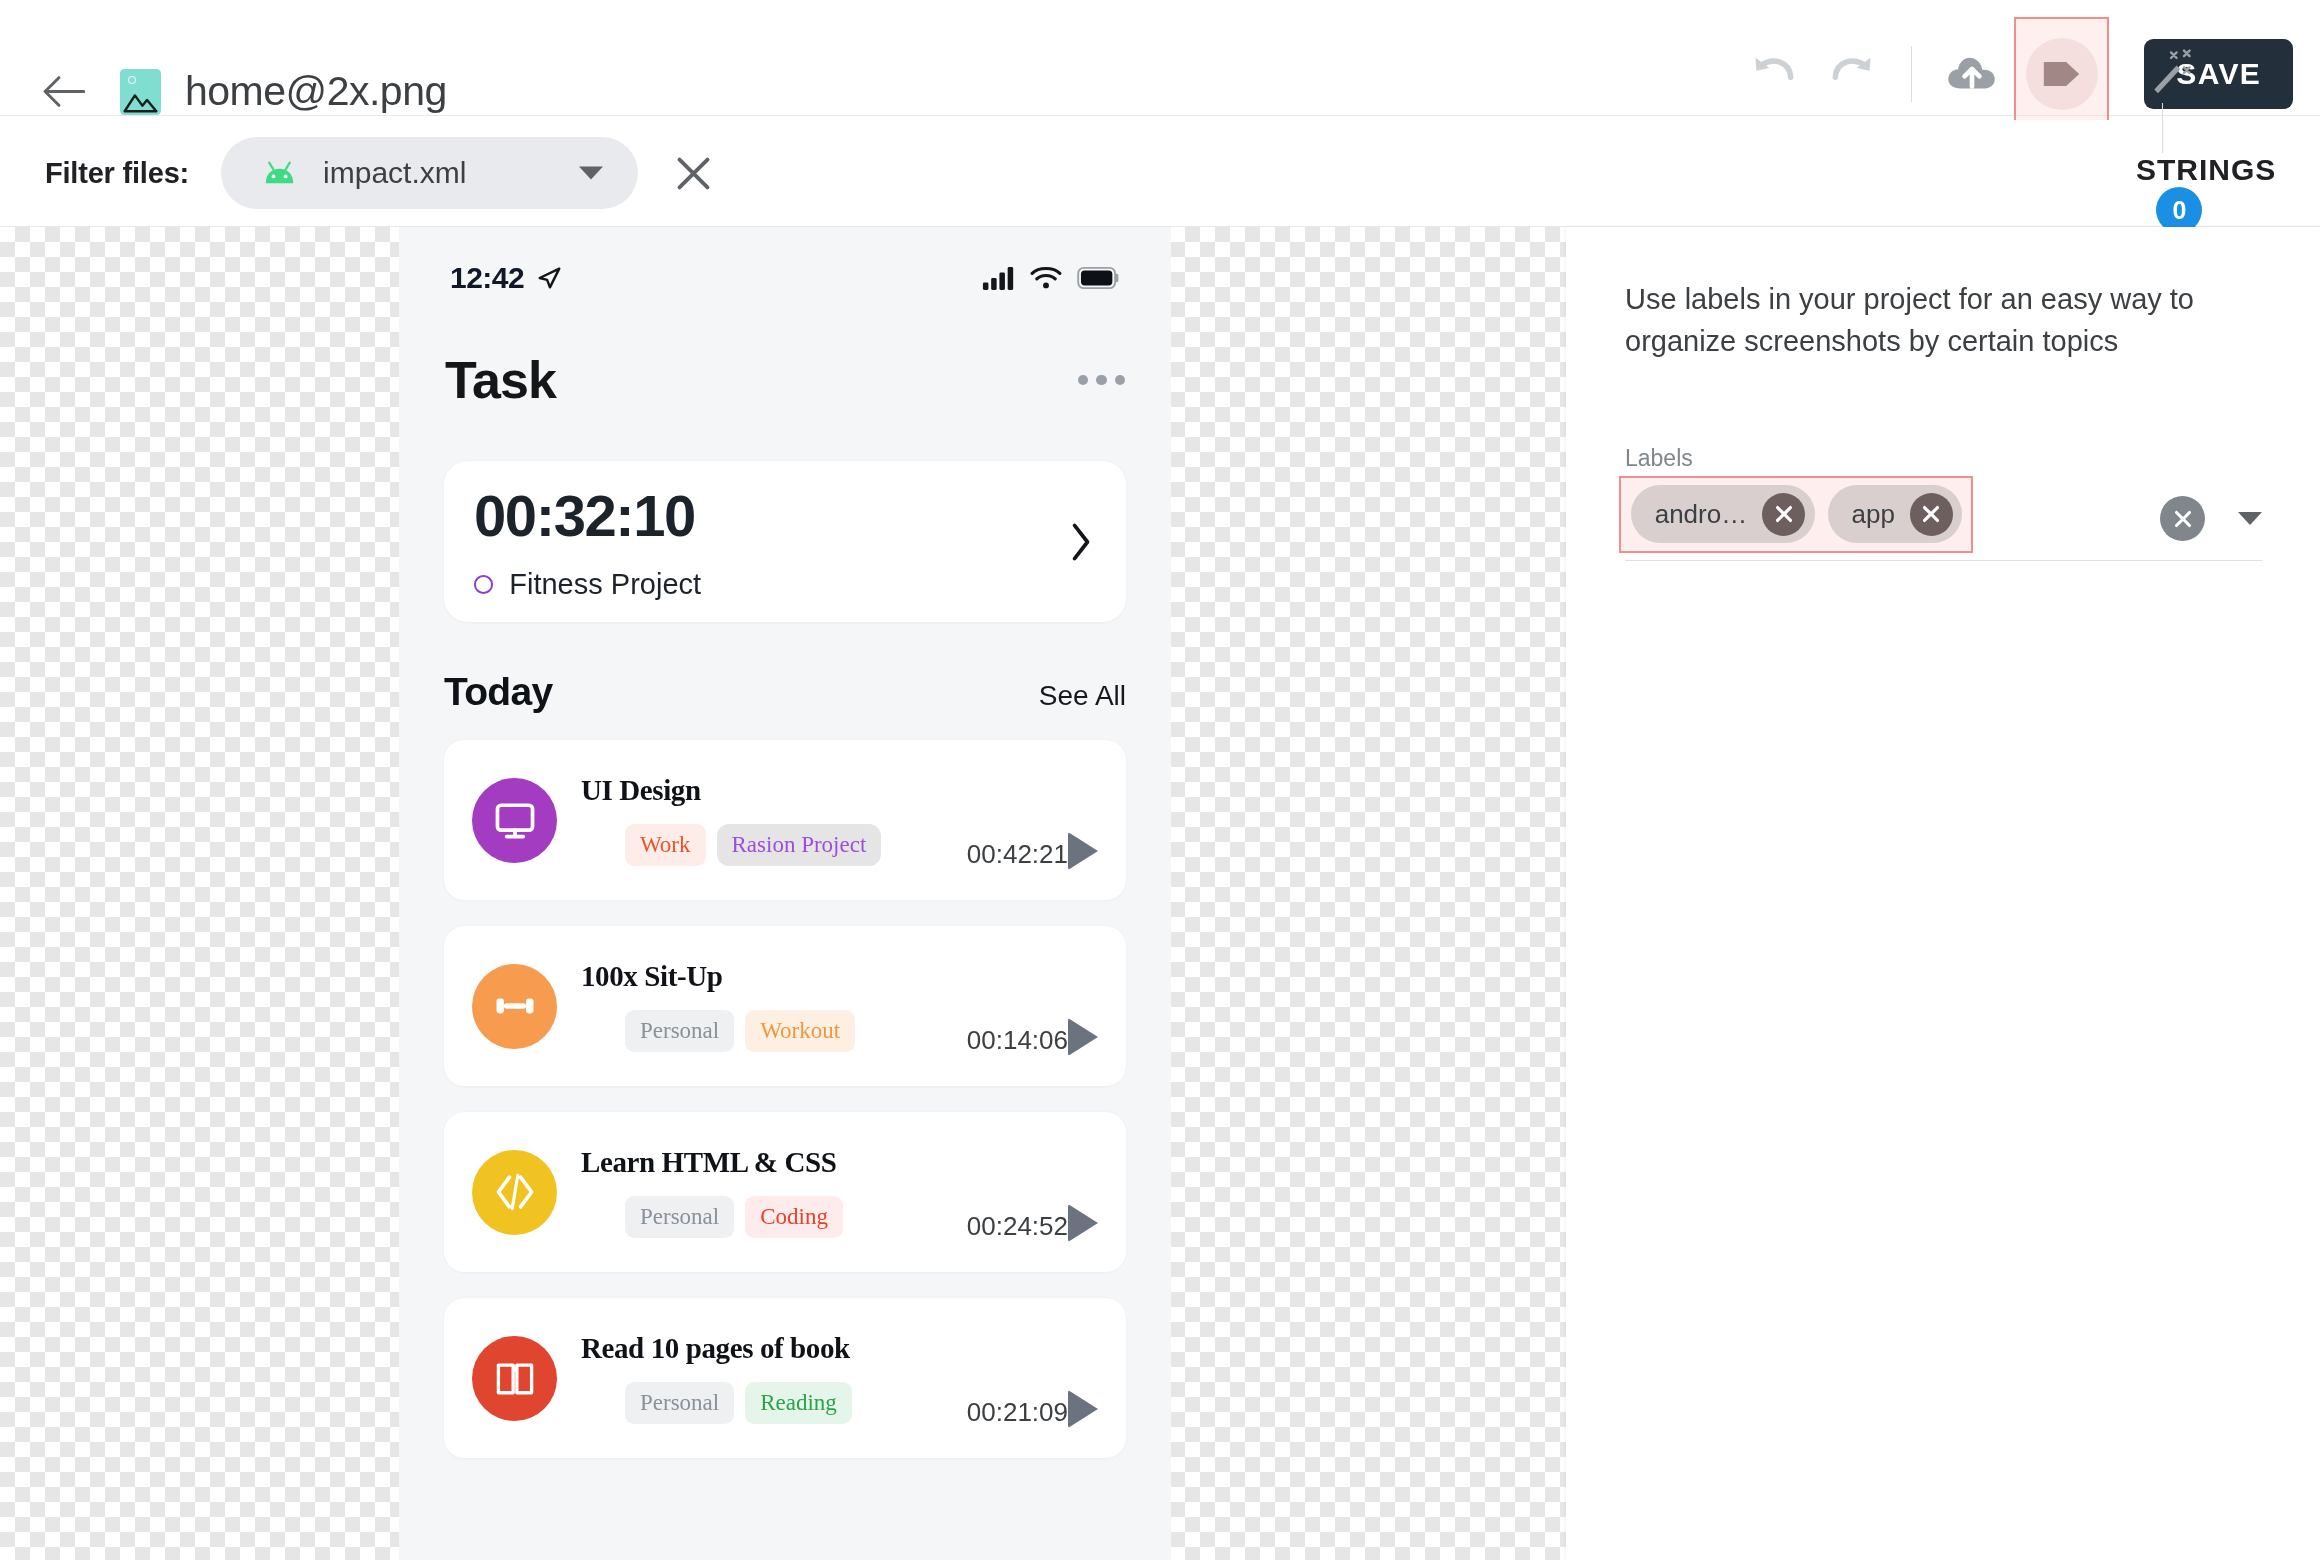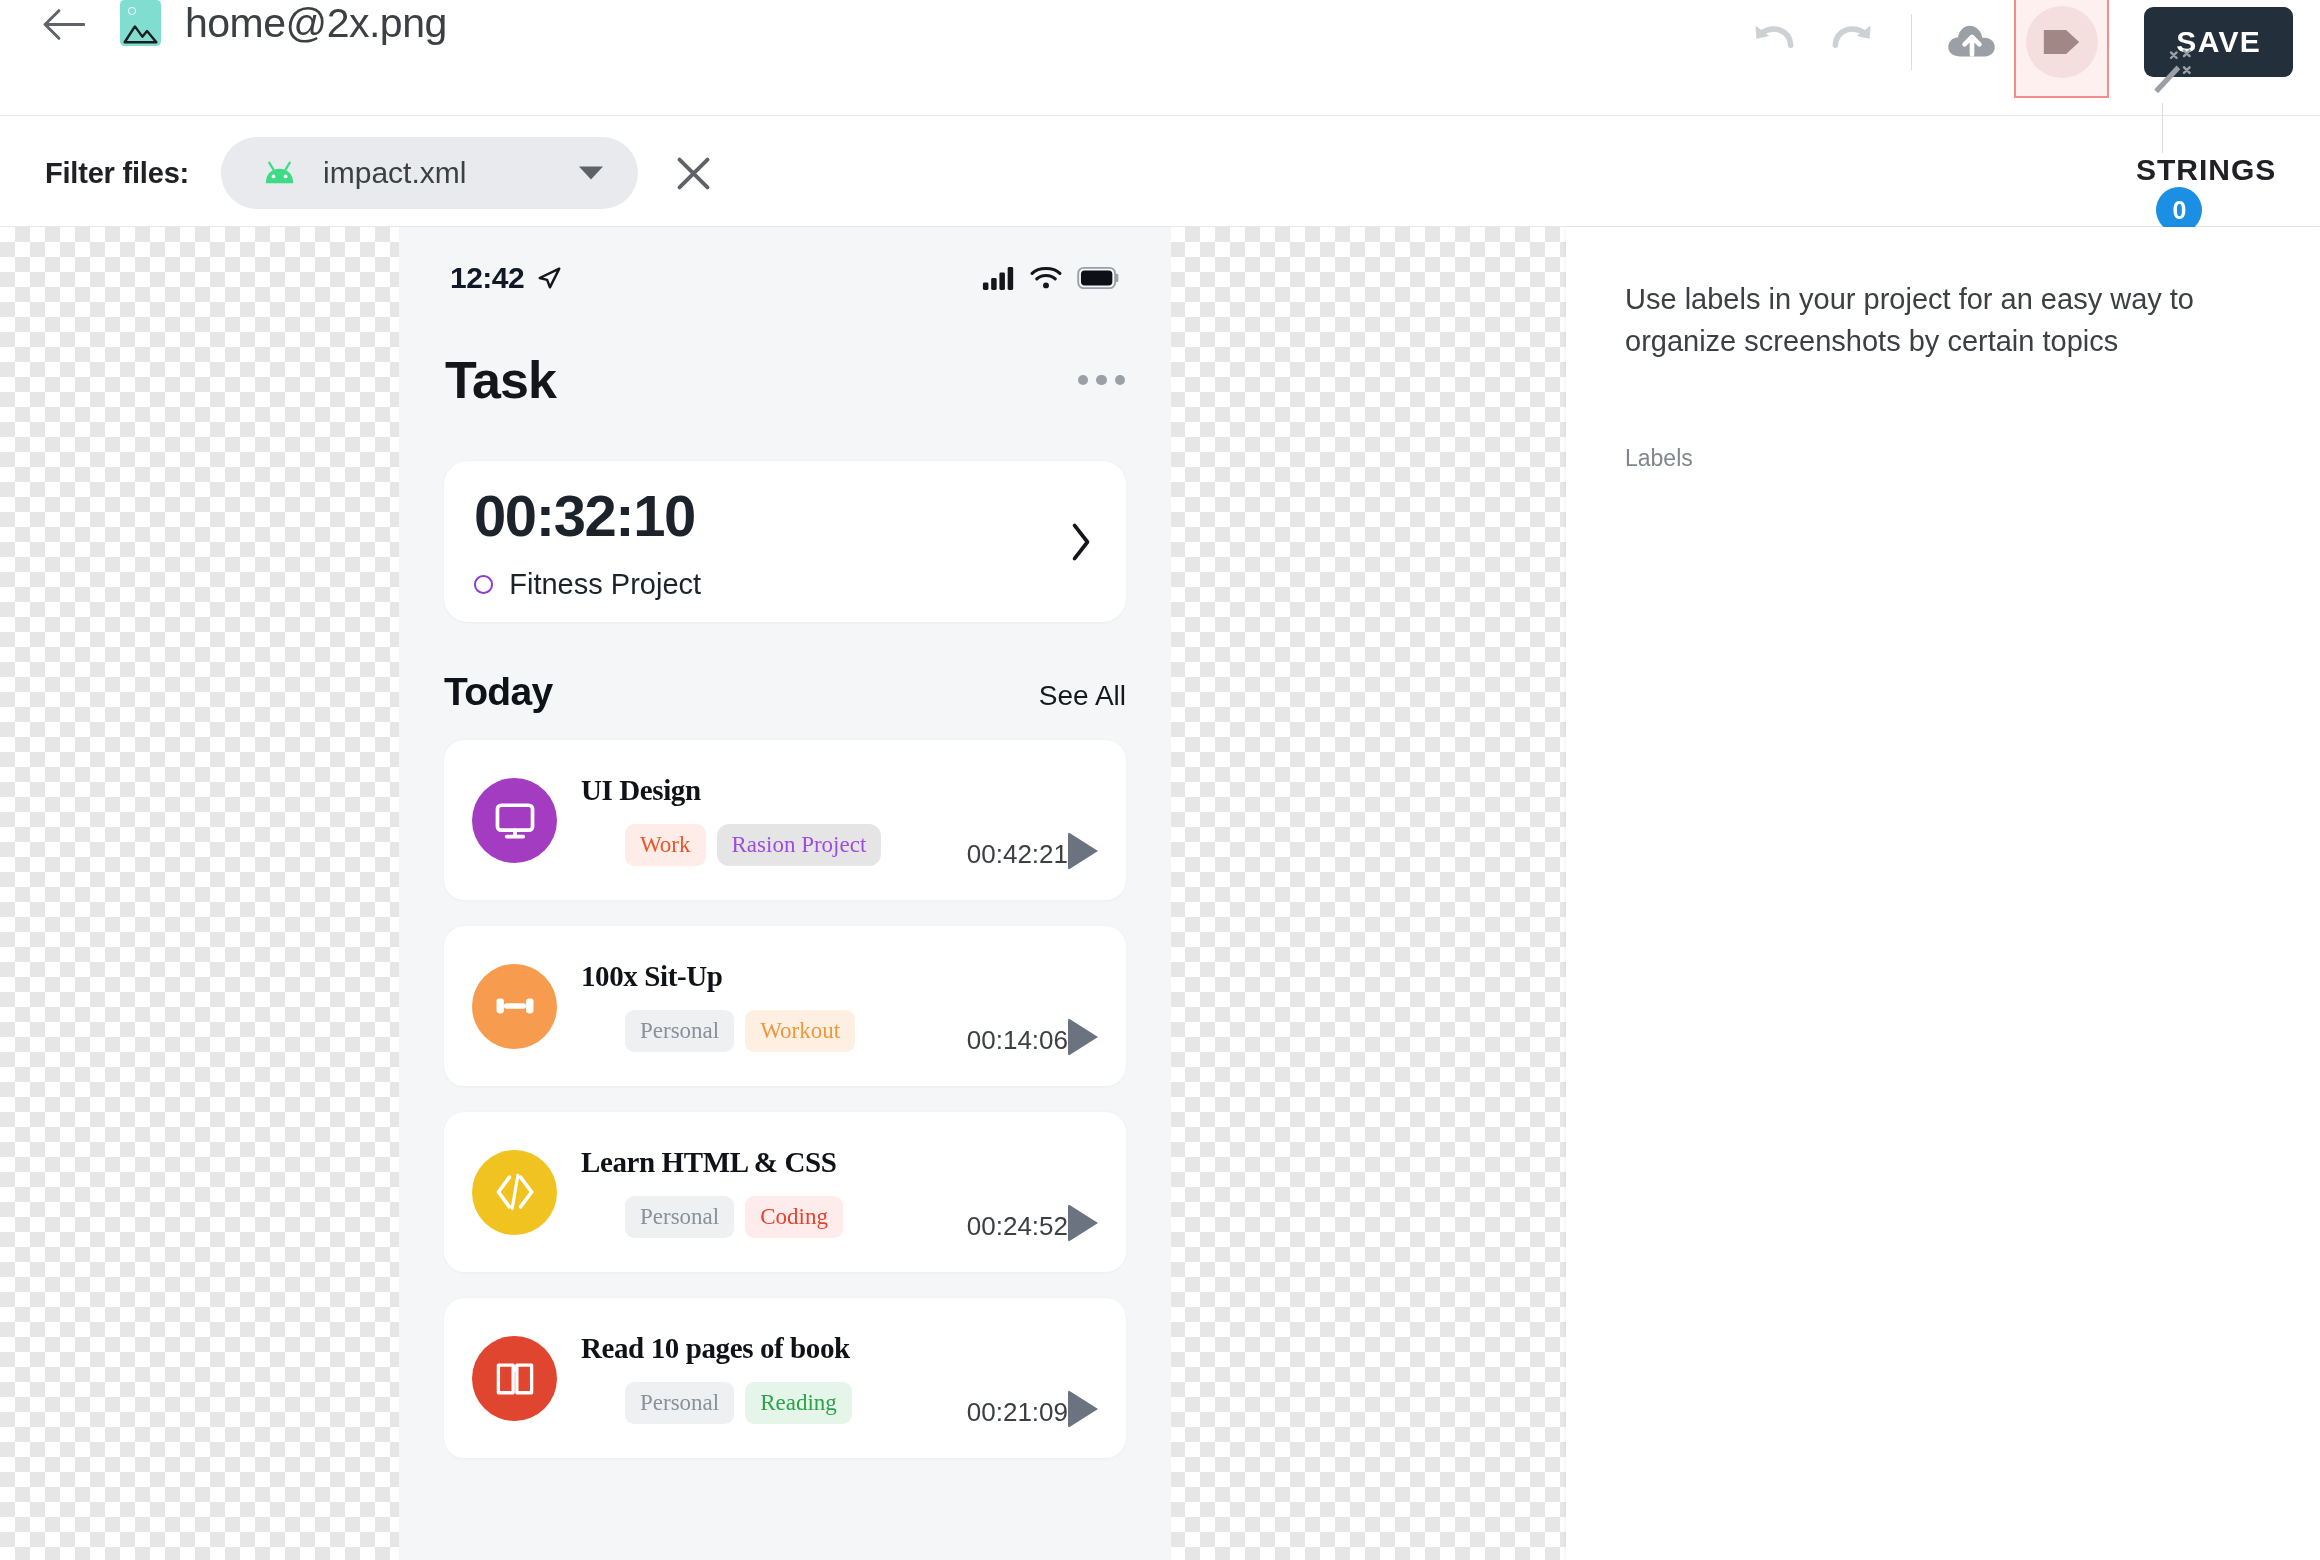--- a/index.html
+++ b/index.html
@@ -9,21 +9,21 @@
     background: #ffffff;
     overflow: hidden;
   }
 
   
   .header {
     position: absolute; left: 0; top: 0;
     width: 2321px; height: 116px;
     background: #ffffff;
     border-bottom: 0.9px solid #e8e8e8;
-    display: flex; align-items: flex-start;
+    display: flex; align-items: flex-end;
   }
   .back-arrow {
     margin-left: 39px; width: 48px; height: 48px;
     display: flex; align-items: center; justify-content: center;
     cursor: pointer;
   }
   .file-thumb {
     margin-left: 33px;
     width: 41px; height: 46px;
     background: #7fded0; border-radius: 4.6px;
@@ -510,14 +510,41 @@
     </svg>
   </div>
 </div>
 
 <div class="rpanel">
 
   <div class="rpanel-desc">Use labels in your project for an easy way to organize screenshots by certain topics</div>
 
   <div class="labels-caption">Labels</div>
 
+  <div class="labels-row">
+    <div class="chips-hl">
+      <div class="label-chip">
+        <span class="label-chip-text">andro…</span>
+        <span class="chip-x">
+          <svg width="24" height="24" viewBox="0 0 26 26">
+            <path d="M6 6 L20 20 M20 6 L6 20" stroke="#ffffff" stroke-width="3.4" stroke-linecap="round"></path>
+          </svg>
+        </span>
+      </div>
+      <div class="label-chip">
+        <span class="label-chip-text">app</span>
+        <span class="chip-x">
+          <svg width="24" height="24" viewBox="0 0 26 26">
+            <path d="M6 6 L20 20 M20 6 L6 20" stroke="#ffffff" stroke-width="3.4" stroke-linecap="round"></path>
+          </svg>
+        </span>
+      </div>
+    </div>
+
+    <div class="labels-clear">
+      <svg width="26" height="26" viewBox="0 0 28 28">
+        <path d="M7 7 L21 21 M21 7 L7 21" stroke="#ffffff" stroke-width="3.4" stroke-linecap="round"></path>
+      </svg>
+    </div>
+    <div class="labels-caret"></div>
+  </div>
 </div>
 
 
 </body></html>

